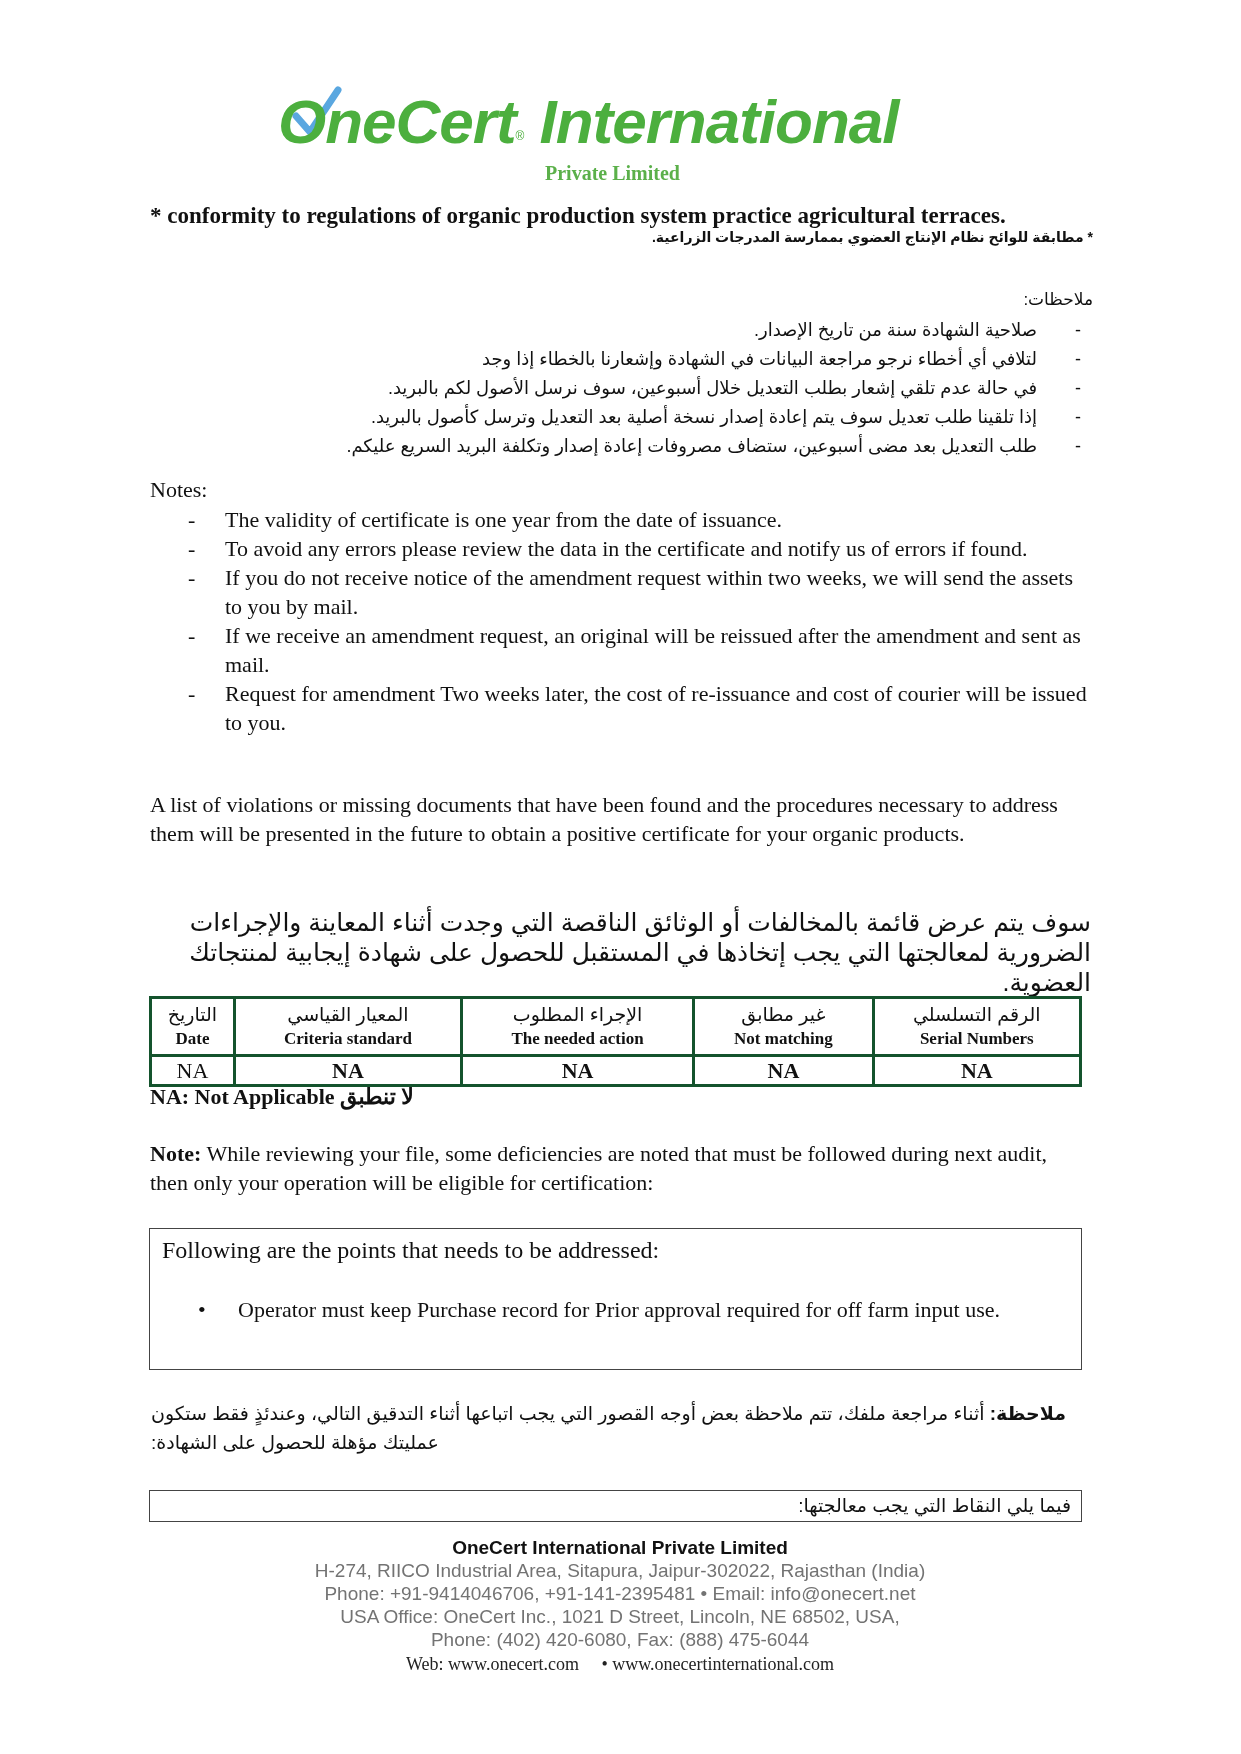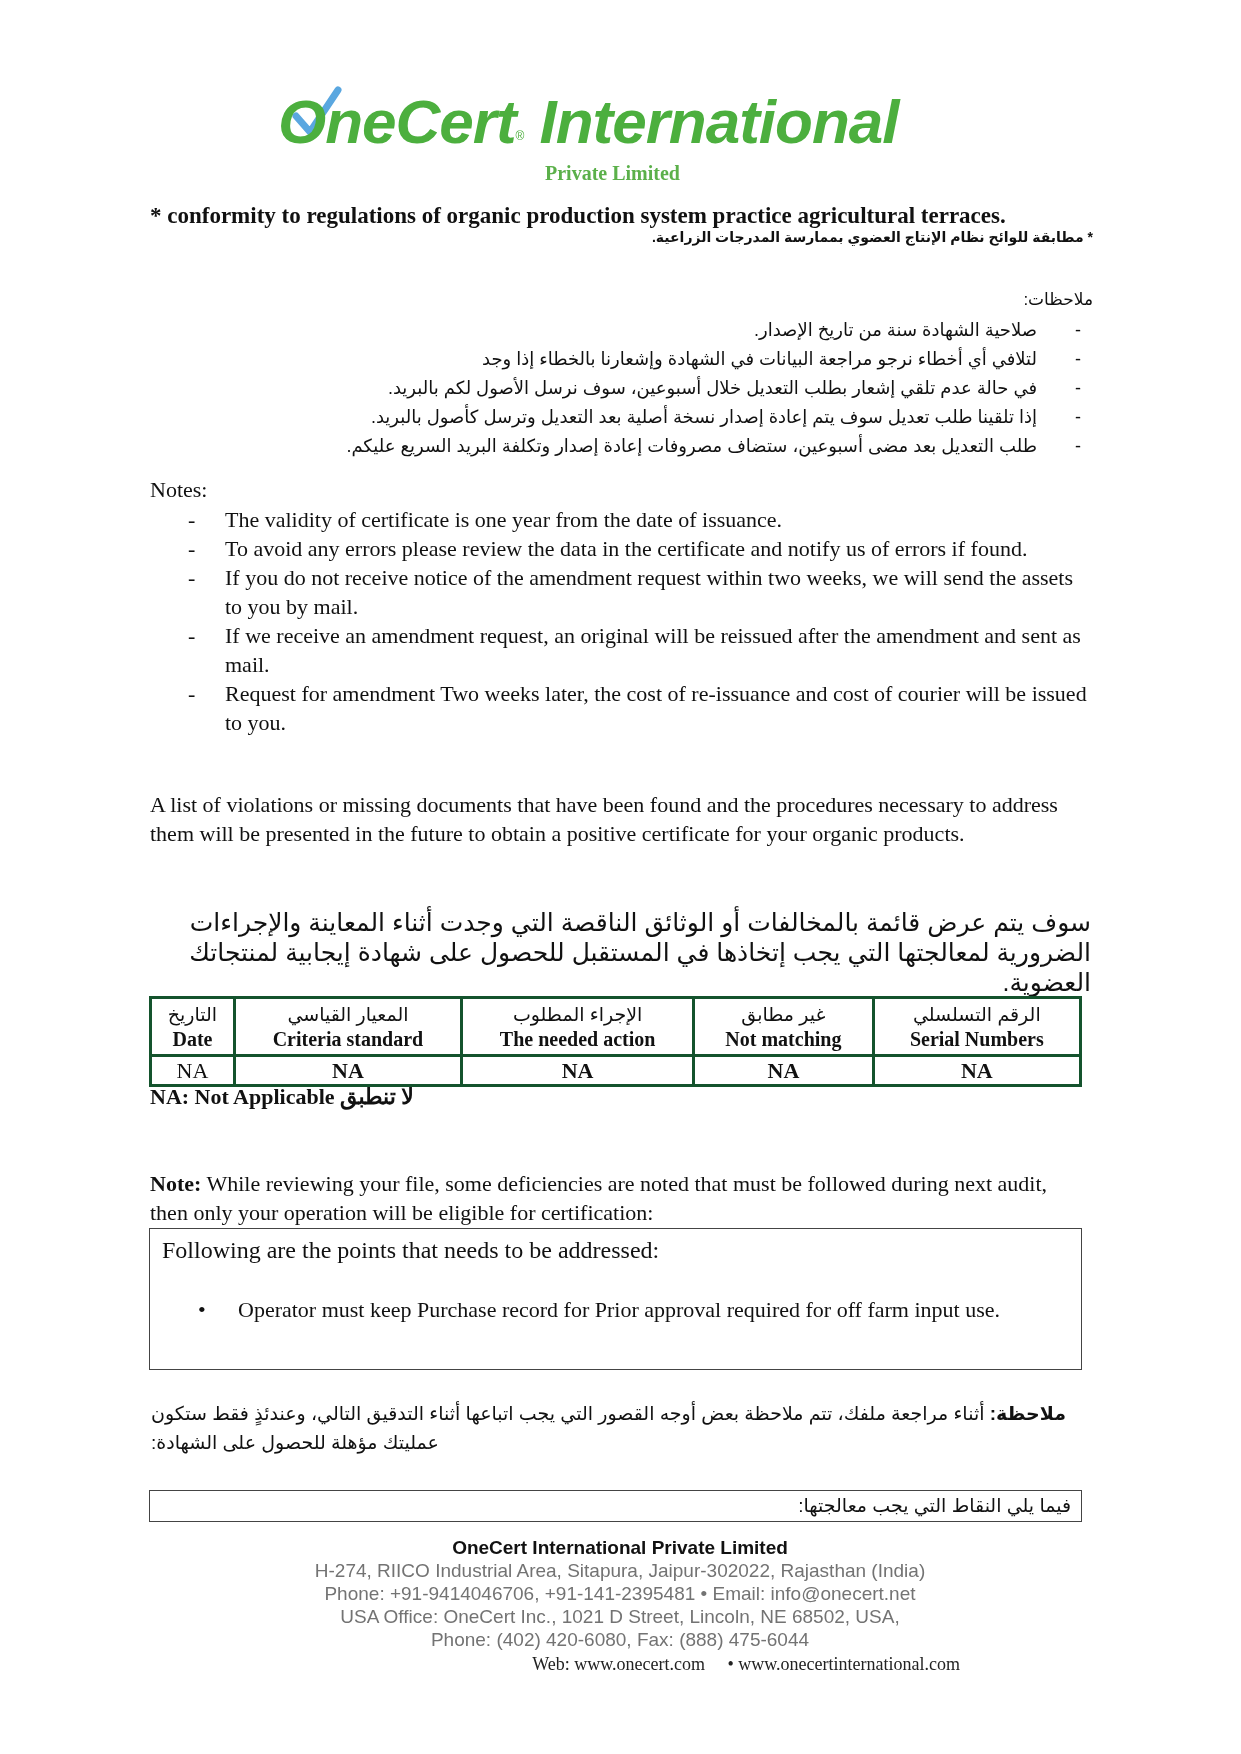--- a/index.html
+++ b/index.html
@@ -29,27 +29,27 @@
   .en-list li .dash { position: absolute; left: 38px; }
 
   .para-en { left: 150px; top: 790px; width: 940px; font-size: 22px; line-height: 29px; }
   .para-ar { right: 150px; top: 907px; width: 940px; font-size: 25px; line-height: 30px; direction: rtl; text-align: right; }
 
   
   .tbl { left: 149px; top: 996px; width: 933px; border-collapse: collapse; font-size: 22px; }
   .tbl td { border: 3px solid #14532d; text-align: center; padding: 0 4px; vertical-align: middle; }
   .tbl .hdr td { height: 55px; line-height: 24px; }
   .tbl .hdr .ar { display: block; font-size: 19px; font-weight: normal; }
-  .tbl .hdr .en { display: block; font-weight: bold; font-size: 20px; }
+  .tbl .hdr .en { display: block; font-weight: bold; font-size: 17px; }
   .tbl .row td { height: 27px; line-height: 27px; font-weight: bold; }
   .tbl .row td.normal { font-weight: normal; }
 
   .na-legend { left: 150px; top: 1084px; font-size: 22px; font-weight: bold; white-space: nowrap; }
 
-  .note-en { left: 150px; top: 1169px; width: 940px; font-size: 22px; line-height: 29px; }
+  .note-en { left: 150px; top: 1139px; width: 940px; font-size: 22px; line-height: 29px; }
   .note-en b { font-weight: bold; }
 
   .box1 { left: 149px; top: 1228px; width: 931px; height: 140px; border: 1px solid #444; }
   .box1-head { position: absolute; left: 12px; top: 8px; font-size: 24px; }
   .box1-item { position: absolute; left: 48px; top: 66px; width: 868px; font-size: 22px; line-height: 29px; padding-left: 40px; text-align: justify; }
   .box1-item .bullet { position: absolute; left: 0; top: 0; }
 
   .note-ar { right: 150px; top: 1399px; width: 940px; font-size: 19px; line-height: 29px; direction: rtl; text-align: left; }
   .note-ar b { font-weight: bold; }
 
@@ -155,14 +155,14 @@
 <div class="abs box2 sans">
   <div class="box2-text">فيما يلي النقاط التي يجب معالجتها:</div>
 </div>
 
 <div class="abs footer">
   <div class="company sans">OneCert International Private Limited</div>
   <div class="line sans">H-274, RIICO Industrial Area, Sitapura, Jaipur-302022, Rajasthan (India)</div>
   <div class="line sans">Phone: +91-9414046706, +91-141-2395481 • Email: info@onecert.net</div>
   <div class="line sans">USA Office: OneCert Inc., 1021 D Street, Lincoln, NE 68502, USA,</div>
   <div class="line sans">Phone: (402) 420-6080, Fax: (888) 475-6044</div>
-  <div class="web serif" style="white-space:pre;text-align:right;">Web: www.onecert.com     • www.onecertinternational.com</div>
+  <div class="web serif" style="white-space:pre;">Web: www.onecert.com     • www.onecertinternational.com</div>
 </div>
 
 </body></html>

